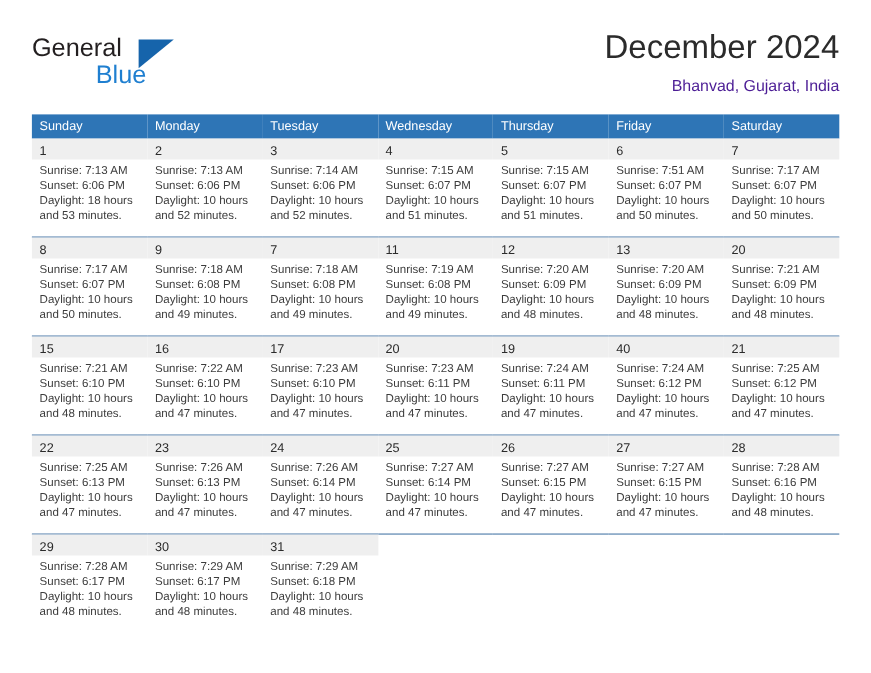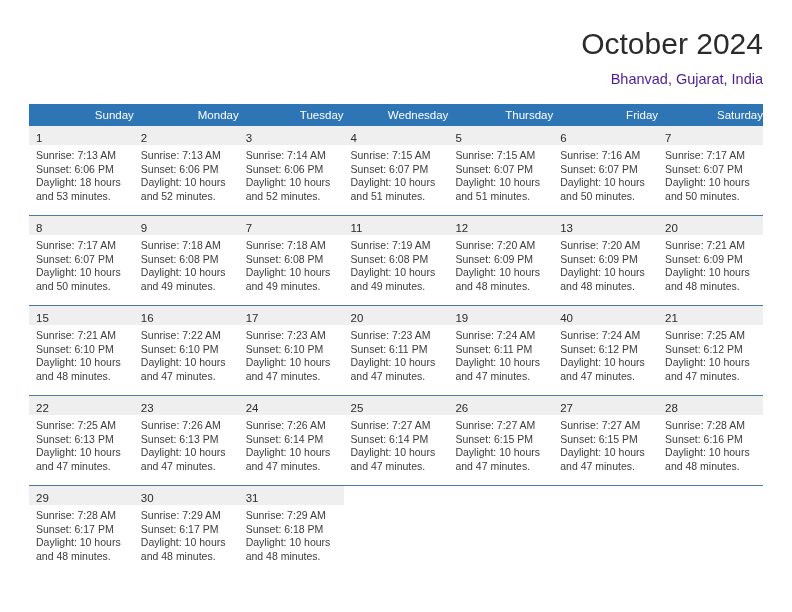--- a/index.html
+++ b/index.html
@@ -90,21 +90,21 @@
     top: 104px;
     width: 734px;
     border-collapse: collapse;
     table-layout: fixed;
   }
   .calendar th {
     background: #2e75b6;
     color: #ffffff;
     font-size: 11.5px;
     font-weight: normal;
-    text-align: right;
+    text-align: left;
     padding: 5px 0 5px 7px;
     height: 12px;
     border: none;
   }
   .calendar td {
     vertical-align: top;
     padding: 0;
     border: none;
     border-top: 1px solid #4a79a8;
     height: 89px;
@@ -146,23 +146,28 @@
     height: 89px;
   }
 </style>
 </head>
 <body>
 
 <div class="page">
 
   <div class="topbar">
 
+    <div class="logo">
+      <span class="logo-general">General</span>
+      <span class="logo-flag"></span>
+      <span class="logo-blue">Blue</span>
+    </div>
 
     <div class="titleblock">
-      <div class="cal-title">October 2024</div>
+      <div class="cal-title">December 2024</div>
       <div class="cal-sub">Bhanvad, Gujarat, India</div>
     </div>
 
   </div>
 
   <table class="calendar">
     <thead>
       <tr>
         <th>Sunday</th>
         <th>Monday</th>
@@ -222,21 +227,21 @@
                 <div>Sunrise: 7:15 AM</div>
                 <div>Sunset: 6:07 PM</div>
                 <div class="daylight-line">Daylight: 10 hours and 51 minutes.</div>
               </div>
             </div>
           </td>
           <td>
             <div class="daycell filled">
               <div class="daynum-band"><span class="daynum">6</span></div>
               <div class="dayinfo">
-                <div>Sunrise: 7:16 AM</div>
+                <div>Sunrise: 7:51 AM</div>
                 <div>Sunset: 6:07 PM</div>
                 <div class="daylight-line">Daylight: 10 hours and 50 minutes.</div>
               </div>
             </div>
           </td>
           <td>
             <div class="daycell filled">
               <div class="daynum-band"><span class="daynum">7</span></div>
               <div class="dayinfo">
                 <div>Sunrise: 7:17 AM</div>

